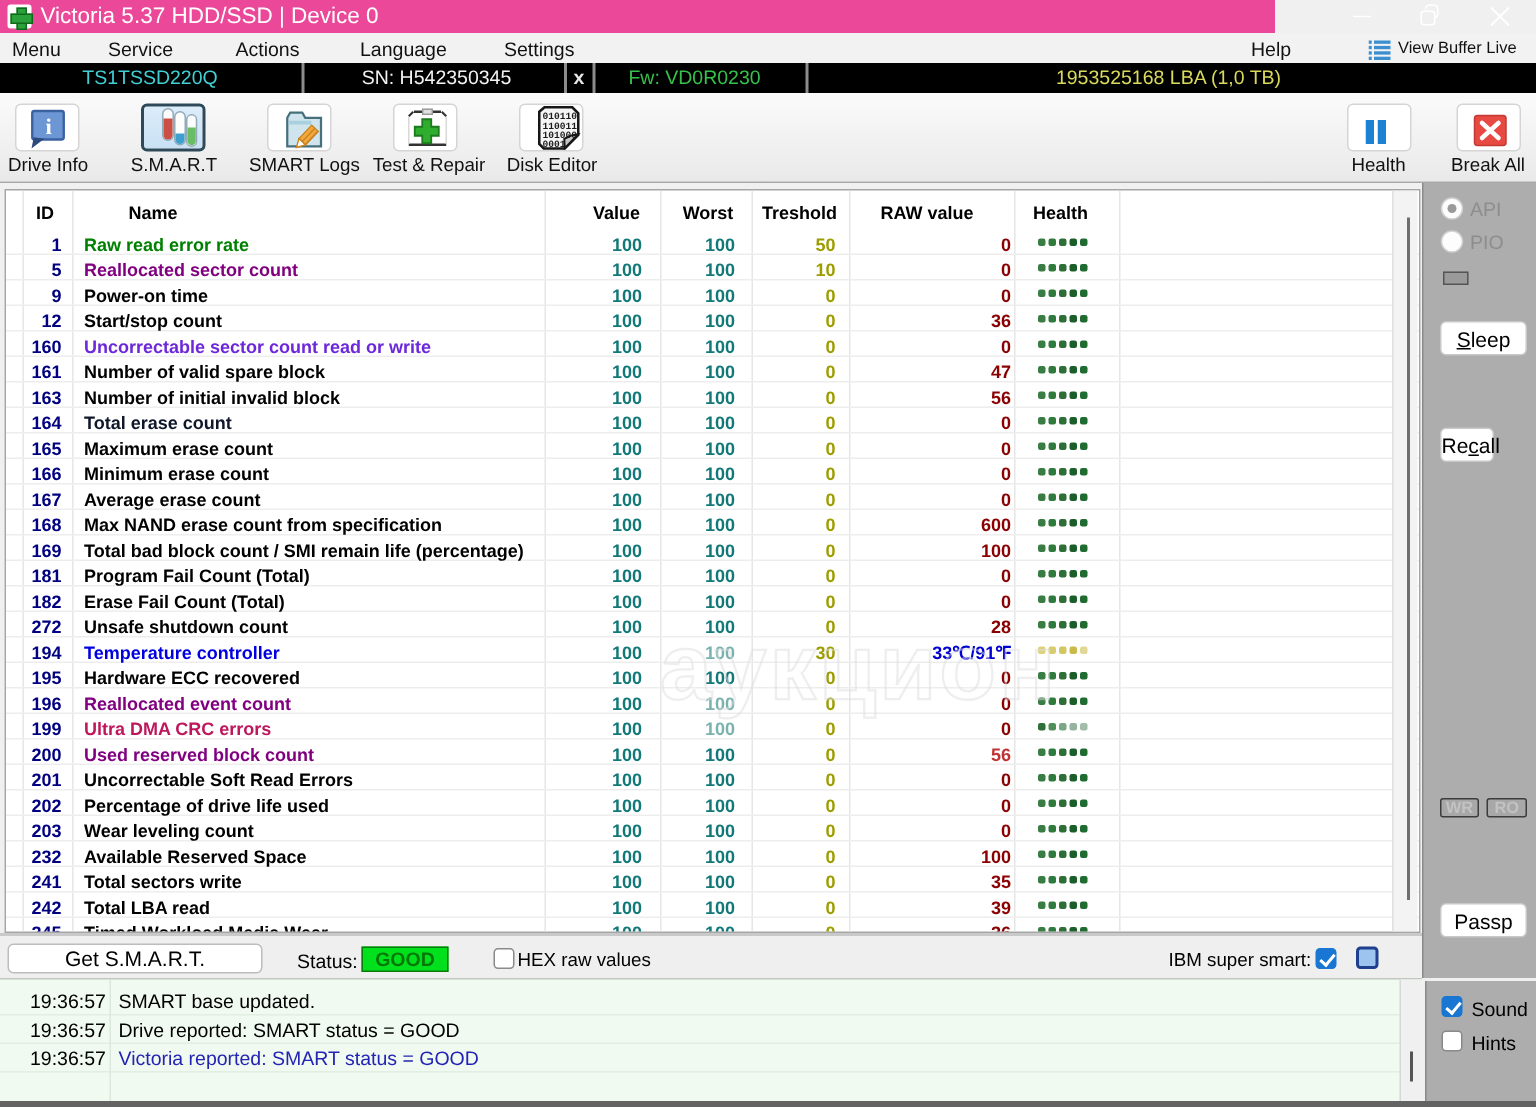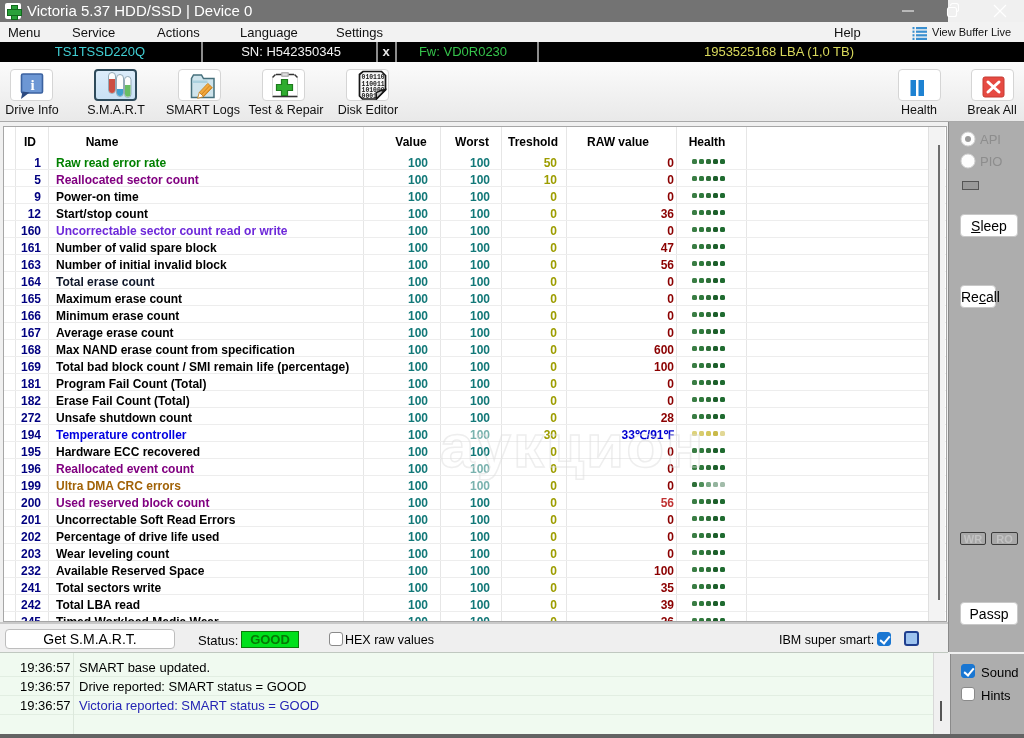--- a/index.html
+++ b/index.html
@@ -1,17 +1,17 @@
 <!DOCTYPE html>
 <html><head><meta charset="utf-8"><style>
 *{margin:0;padding:0;box-sizing:border-box}
 body{width:1024px;height:738px;position:relative;overflow:hidden;font-family:"Liberation Sans",sans-serif;background:#f0f0f0}
 .abs{position:absolute}
 
-#title{left:0;top:0;width:948px;height:22px;background:#737373;position:absolute}
+#title{left:0;top:0;width:850px;height:22px;background:#ec4899;position:absolute}
 #title .txt{position:absolute;left:27px;top:2px;color:#fff;font-size:15px}
 #ticon{position:absolute;left:5px;top:3px;width:16px;height:16px;background:#fff;border-radius:2px}
 #ticon:before{content:"";position:absolute;left:5.5px;top:1.5px;width:5px;height:13px;background:#2aa13a;border:1px solid #11691c}
 #ticon:after{content:"";position:absolute;left:1.5px;top:5.5px;width:13px;height:5px;background:#2aa13a;border:1px solid #11691c}
 .wbtn{position:absolute;top:0;width:34px;height:22px;color:#fff}
 
 #menu{left:0;top:22px;width:1024px;height:20px;background:#f2f2f2;position:absolute;font-size:13px;color:#111}
 #menu span{position:absolute;top:3px}
 
 #bbar{left:0;top:42px;width:1024px;height:20px;background:#000;position:absolute;font-size:13px}
@@ -477,21 +477,21 @@
       <span class="dots">
         <i style="left:0px;background:#3a7d44"></i>
         <i style="left:7px;background:#2f7a3c"></i>
         <i style="left:14px;background:#2e6f38"></i>
         <i style="left:21px;background:#1c5e2a"></i>
         <i style="left:28px;background:#1f6b30"></i>
       </span>
     </div>
 <div class="r" style="top:349px">
       <span class="id">199</span>
-      <span class="nm" style="color:#a16207">Ultra DMA CRC errors</span>
+      <span class="nm" style="color:#be185d">Ultra DMA CRC errors</span>
       <span class="tv v1">100</span>
       <span class="lw v2">100</span>
       <span class="tr v3">0</span>
       <span class="rw v4" style="color:#8b0000">0</span>
       <span class="dots">
         <i style="left:0px;background:#2e6f38"></i>
         <i style="left:7px;background:#4f8f5a"></i>
         <i style="left:14px;background:#7aa886"></i>
         <i style="left:21px;background:#94b49e"></i>
         <i style="left:28px;background:#a2bcaa"></i>

